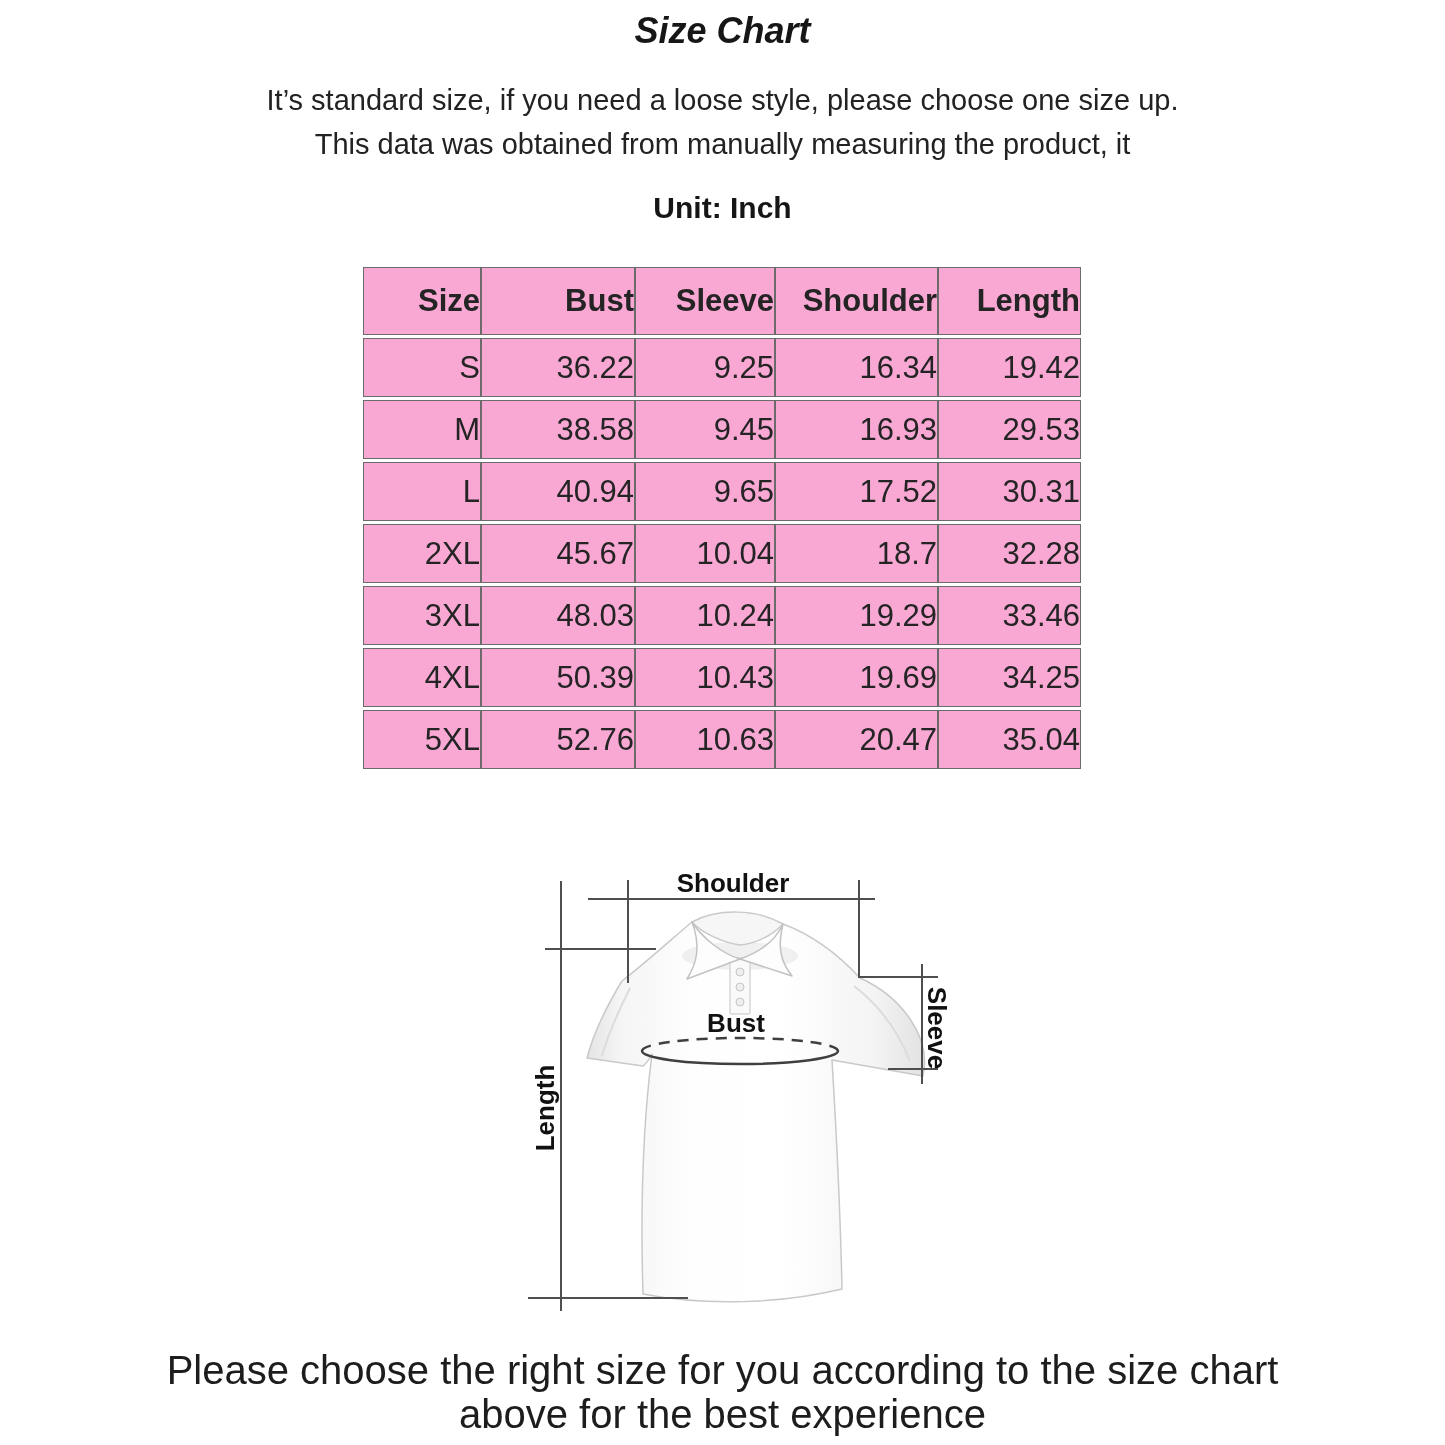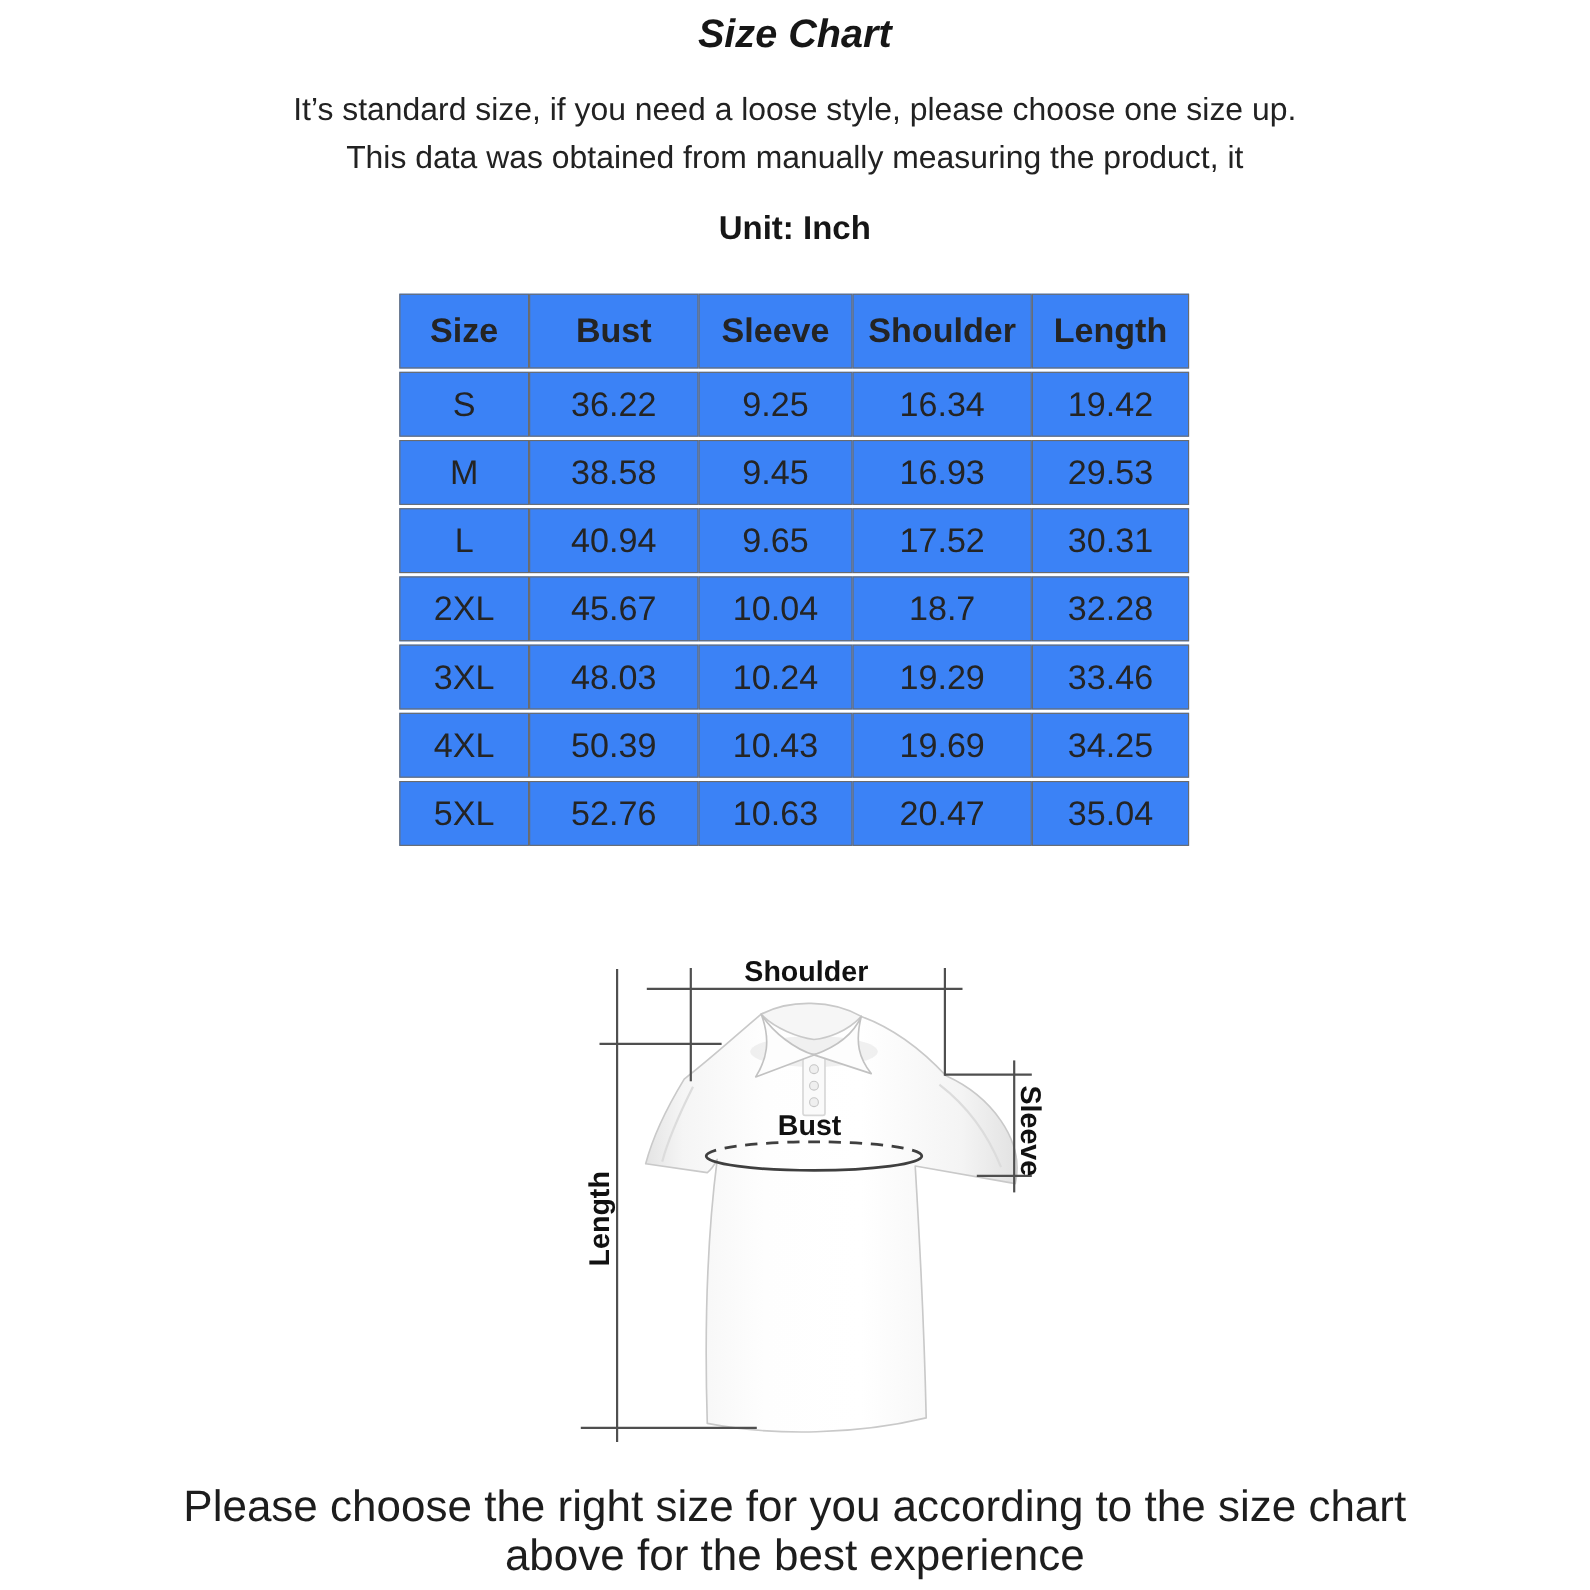--- a/index.html
+++ b/index.html
@@ -25,22 +25,22 @@
     text-align: center; font-size: 30px; font-weight: 700; color: #161616;
   }
   table.size-table {
     position: absolute; left: 363px; top: 264px;
     width: 718px; table-layout: fixed;
     border-collapse: separate; border-spacing: 0 3px;
     font-size: 31px; color: #242424;
   }
   table.size-table th, table.size-table td {
     border: 1.5px solid #6b6b6b;
-    text-align: center; vertical-align: middle;
-    background: #3b82f6;
+    text-align: right; vertical-align: middle;
+    background: #f9a8d4;
     overflow: hidden; white-space: nowrap;
   }
   table.size-table th { height: 68px; font-weight: 700; font-size: 31px; }
   table.size-table td { height: 59px; font-weight: 400; }
   .diagram {
     position: absolute; left: 490px; top: 856px;
     width: 500px; height: 474px;
   }
   .footer-note {
     position: absolute; top: 1348px; left: 0; width: 1445px;

